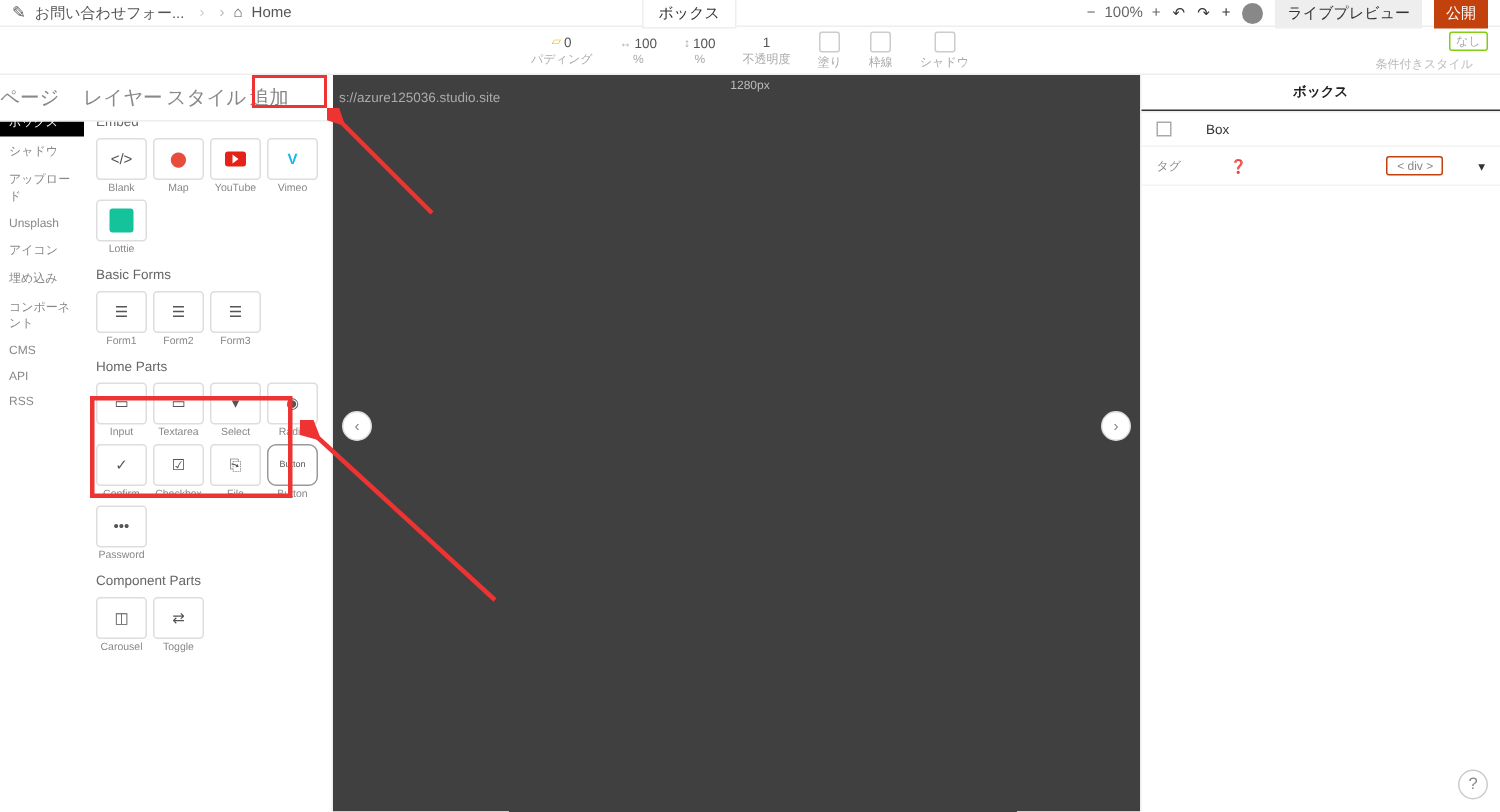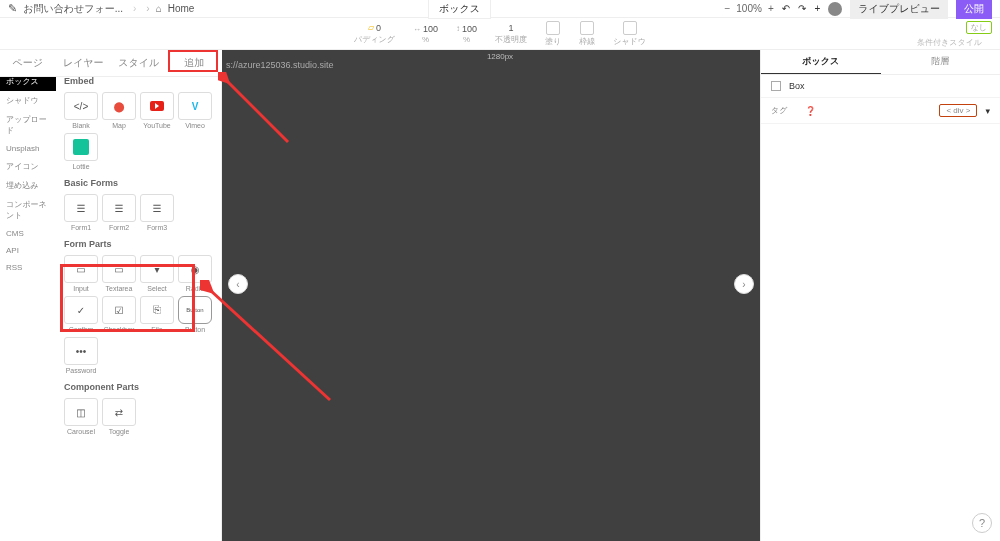--- a/index.html
+++ b/index.html
@@ -4,52 +4,52 @@
 <style>
 *{box-sizing:border-box;margin:0;padding:0;font-family:-apple-system,"Helvetica Neue",Arial,sans-serif}
 body{width:1000px;height:541px;background:#fff;font-size:10px;color:#333;overflow:hidden;position:relative}
 .topbar{height:18px;display:flex;align-items:center;border-bottom:1px solid #eee;padding:0 8px}
 .topbar .crumb{display:flex;align-items:center;gap:6px;font-size:10px;color:#555}
 .topbar .sep{color:#ccc;margin:0 4px}
 .topbar .mid{margin-left:auto;margin-right:auto}
 .topbar .tab{background:#fff;border:1px solid #eee;padding:2px 10px;font-size:10px}
 .topbar .right{display:flex;align-items:center;gap:8px}
 .zoom{display:flex;align-items:center;gap:6px;font-size:10px;color:#666}
-.btn-pub{background:#8b5cf6;color:#fff;padding:3px 8px;font-size:10px}
+.btn-pub{background:#c2410c;color:#fff;padding:3px 8px;font-size:10px}
 .btn-prev{background:#eee;padding:3px 8px;font-size:10px}
 .avatar{width:14px;height:14px;border-radius:50%;background:#888}
 .propbar{height:32px;display:flex;align-items:center;justify-content:center;gap:18px;border-bottom:1px solid #eee;font-size:8px;color:#aaa;position:relative}
 .propbar .grp{display:flex;flex-direction:column;align-items:center;gap:1px}
 .propbar .val{color:#555;font-size:9px}
 .propbar .right-label{position:absolute;right:18px;bottom:1px;font-size:8px;color:#bbb}
 .propbar .none{position:absolute;right:8px;top:3px;font-size:8px;color:#aaa;border:1px solid #84cc16;padding:0 4px;border-radius:2px}
 .sq{width:14px;height:14px;border:1px solid #ccc;border-radius:2px}
 .main{display:flex;height:491px}
 .tabs2{display:flex;border-bottom:1px solid #eee;width:222px;position:absolute;top:50px;left:0;background:#fff;z-index:5}
-.tabs2 div{flex:1;text-align:center;padding:6px 0;font-size:10px;color:#888}
+.tabs2 div{flex:1;text-align:left;padding:6px 0;font-size:13px;color:#888}
 .tabs2 .act{position:relative}
 .addhl{position:absolute;border:2px solid #e33;width:50px;height:22px;left:168px;top:50px;z-index:6;pointer-events:none}
 .sidecats{width:56px;padding-top:22px;font-size:8px}
 .sidecats div{padding:4px 6px;color:#888;cursor:pointer}
 .sidecats .sel{background:#000;color:#fff}
 .panel{width:166px;border-right:1px solid #eee;padding:6px 8px;overflow:auto;padding-top:22px}
-.sect-title{font-size:9px;color:#666;margin:4px 0 6px;font-weight:700}
+.sect-title{font-size:9px;color:#666;margin:4px 0 6px;font-weight:400}
 .grid{display:flex;flex-wrap:wrap;gap:4px;margin-bottom:8px}
 .tile{width:34px;display:flex;flex-direction:column;align-items:center;gap:2px}
 .tile .tb{width:34px;height:28px;border:1px solid #ddd;border-radius:3px;display:flex;align-items:center;justify-content:center;font-size:10px;color:#555;background:#fff}
 .tile .tl{font-size:7px;color:#888;text-align:center}
 .hl2{position:absolute;border:3px solid #e33;left:60px;top:264px;width:135px;height:68px;z-index:4;pointer-events:none}
 .canvas{flex:1;position:relative;background:#404040}
 .canvas .url{font-size:9px;color:#aaa;position:absolute;top:10px;left:4px}
 .navbtn{position:absolute;top:224px;width:20px;height:20px;border:1px solid #ddd;border-radius:50%;background:#fff;display:flex;align-items:center;justify-content:center;font-size:10px;color:#888}
 .rightpanel{width:240px;border-left:1px solid #eee;padding:0;font-size:9px}
 .rtabs{display:flex;border-bottom:1px solid #eee}
 .rtabs div{flex:1;text-align:center;padding:5px 0;font-size:9px;color:#888}
 .rtabs .sel{color:#222;font-weight:600;border-bottom:1px solid #333}
-.rrow{display:flex;align-items:center;padding:6px 10px;gap:8px;border-bottom:1px solid #f3f3f3}
+.rrow{display:flex;align-items:center;padding:6px 10px;gap:23px;border-bottom:1px solid #f3f3f3}
 .rrow .lbl{color:#888;width:26px;font-size:8px}
 .rrow input{border:none;font-size:9px;color:#aaa;flex:1;outline:none}
 .chip{border:1px solid #c2410c;padding:1px 6px;border-radius:2px;font-size:8px;color:#888}
 .helpb{position:absolute;right:8px;bottom:8px;width:20px;height:20px;border:1px solid #ccc;border-radius:50%;display:flex;align-items:center;justify-content:center;font-size:11px;color:#888;background:#fff}
 .arrow{position:absolute;pointer-events:none;z-index:7}
 .pencil{font-size:11px}
 .yt{background:#e62117;width:14px;height:10px;border-radius:2px;position:relative}
 .yt::after{content:"";position:absolute;left:5px;top:2px;border-left:4px solid #fff;border-top:3px solid transparent;border-bottom:3px solid transparent}
 .lottie{background:#15c39a;width:16px;height:16px;border-radius:2px}
 </style>
@@ -189,21 +189,21 @@
       <div class="tile">
           <div class="tb">☰</div>
           <div class="tl">Form2</div>
         </div>
       <div class="tile">
           <div class="tb">☰</div>
           <div class="tl">Form3</div>
         </div>
     </div>
 
-    <div class="sect-title">Form Parts</div>
+    <div class="sect-title">Home Parts</div>
     <div class="grid">
       <div class="tile">
           <div class="tb">▭</div>
           <div class="tl">Input</div>
         </div>
       <div class="tile">
           <div class="tb">▭</div>
           <div class="tl">Textarea</div>
         </div>
       <div class="tile">
@@ -251,21 +251,20 @@
 
   <div class="canvas">
     <div class="url">s://azure125036.studio.site</div>
     <div class="navbtn" style="left:6px">‹</div>
     <div class="navbtn" style="right:6px">›</div>
   </div>
 
   <div class="rightpanel">
     <div class="rtabs">
       <div class="sel">ボックス</div>
-      <div>階層</div>
     </div>
     <div class="rrow">
       <span style="width:10px;height:10px;border:1px solid #aaa;display:inline-block"></span>
       <span>Box</span>
     </div>
     <div class="rrow">
       <span class="lbl">タグ</span>
       <span style="color:#ccc">❓</span>
       <span class="chip" style="margin-left:auto"><span>&lt; div &gt;</span></span>
       <span>▾</span>

